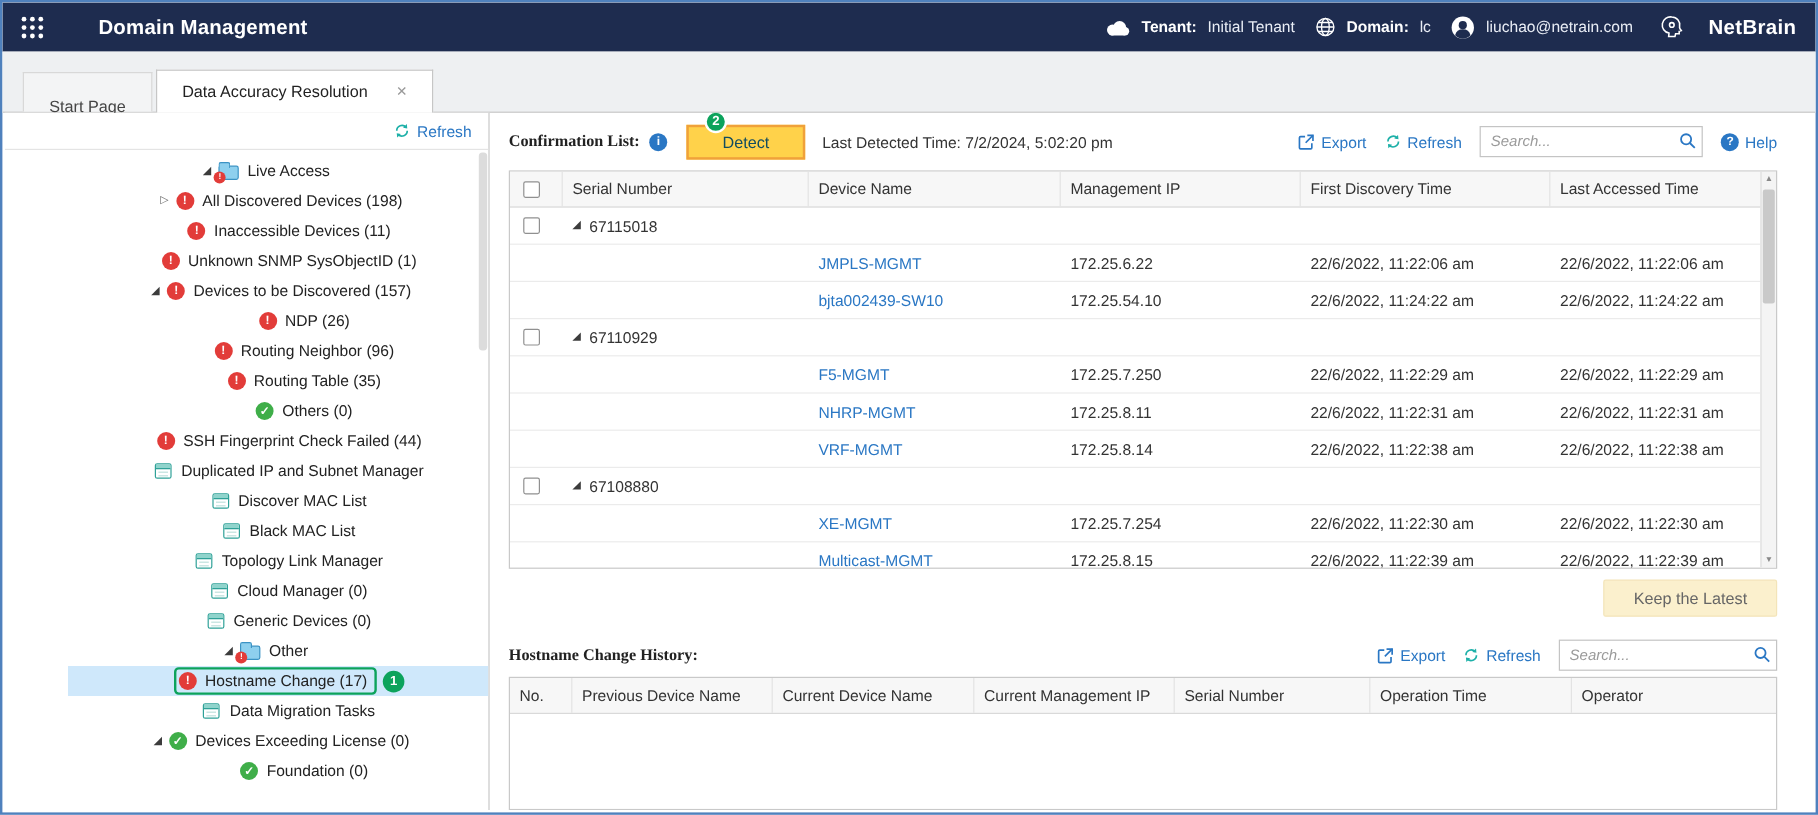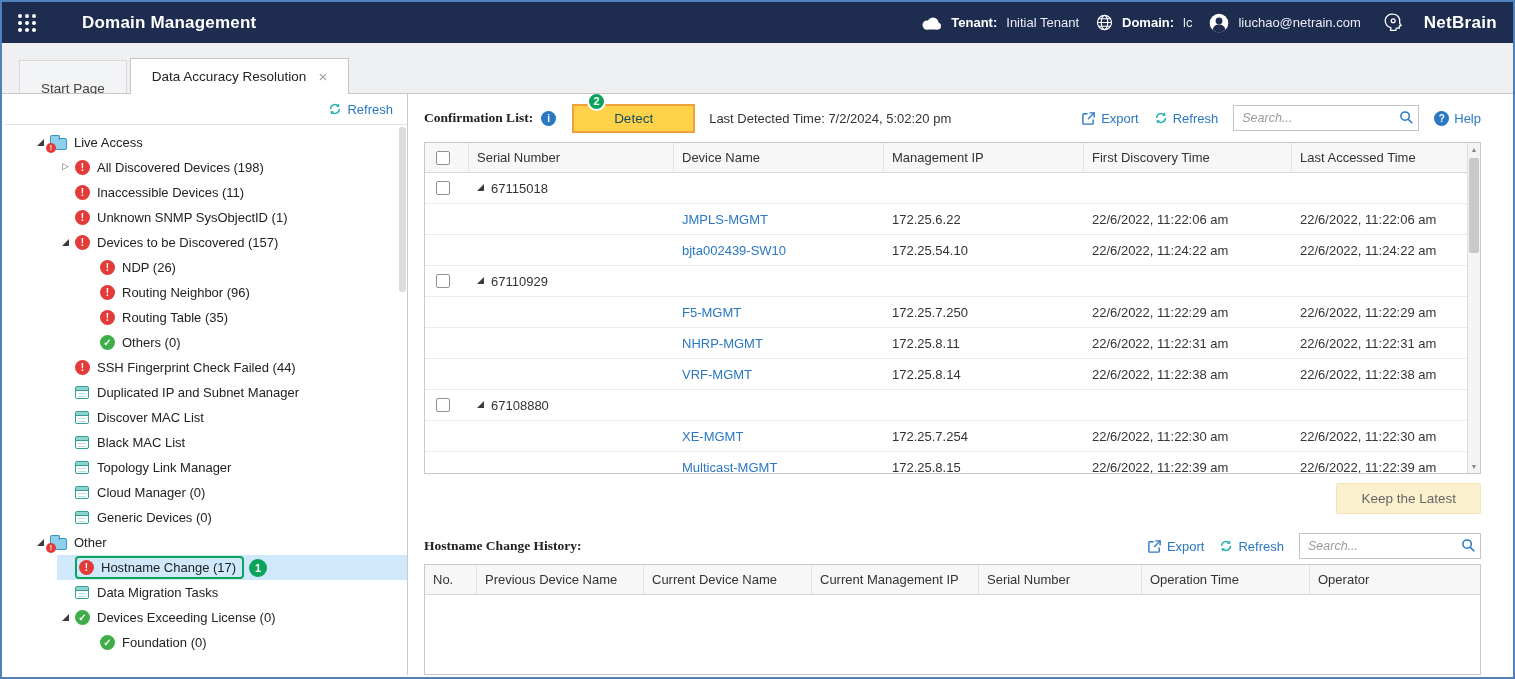--- a/index.html
+++ b/index.html
@@ -19,34 +19,34 @@
   .tb-label { font-weight:bold; }
   .tb-value { color:#e9edf5; }
   .tb-ico { display:inline-flex; align-items:center; }
   .logo { font-size:17px; font-weight:bold; margin-left:10px; letter-spacing:.3px; }
 
   
   .tabbar { height:51px; background:#eef0f2; border-bottom:1px solid #c9c9c9; display:flex; align-items:flex-end; padding-left:17px; }
   .tab { height:33px; line-height:32px; padding:12px 21px; font-size:13.5px; color:#444;
          background:#f3f4f5; border:1px solid #d8d8d8; border-bottom:none; margin-right:3px; cursor:pointer; white-space:nowrap; }
   .tab.active { height:36px; background:#fff; border-color:#c6c6c6; margin-bottom:-1px; color:#222;
-                display:flex; align-items:center; gap:12px; line-height:normal; }
+                display:flex; align-items:center; gap:24px; line-height:normal; }
   .tab-close { color:#9a9a9a; font-size:15px; cursor:pointer; }
 
   
   .content { position:absolute; top:92px; left:2px; right:2px; bottom:2px; display:flex; }
   .sidebar { width:404px; flex:none; border-right:1px solid #c9c9c9; background:#fff; position:relative; overflow:hidden; }
   .main { flex:1; overflow:hidden; }
   .main-inner { margin:0 30px 0 16px; height:100%; display:flex; flex-direction:column; }
 
   
   .side-top { height:31px; border-bottom:1px solid #e4e4e4; display:flex; align-items:center; justify-content:flex-end; padding-right:14px; }
   .link { color:#2a77c4; cursor:pointer; display:inline-flex; align-items:center; gap:5px; font-size:13px; white-space:nowrap; }
   .tree { padding-top:5px; }
-  .tree-item { height:25px; display:flex; align-items:center; cursor:pointer; white-space:nowrap; }
+  .tree-item { height:25px; display:flex; align-items:center; cursor:pointer; white-space:nowrap;justify-content:center; }
   .tree-item.selected { background:linear-gradient(to right, #fff 53px, #cfe8fb 53px); }
   .tlabel { margin-left:1px; color:#222; }
   .exp { width:16px; height:16px; position:relative; flex:none; }
   .exp-open::before { content:""; position:absolute; left:3px; top:4px; width:0; height:0;
                       border-bottom:7px solid #3c3c3c; border-left:7px solid transparent; }
   .exp-closed::before { content:"\25B7"; position:absolute; left:3px; top:1px; font-size:9px; color:#666; }
   .ci { width:15px; height:15px; border-radius:50%; color:#fff; font-size:10px; font-weight:bold;
         display:inline-flex; align-items:center; justify-content:center; flex:none; margin-right:6px; }
   .ci.red { background:#e23c39; }
   .ci.green { background:#3fae49; }
@@ -69,21 +69,21 @@
   .side-scroll .thumb { position:absolute; top:0; width:7px; height:165px; background:#dcdcdc; border-radius:3px; }
 
   
   .conf-header { height:48px; display:flex; align-items:center; flex:none; }
   .sec-title { font-weight:bold; font-size:13.5px; color:#222; white-space:nowrap;font-family:Liberation Serif, serif; }
   .info-icon, .help-icon { width:15px; height:15px; border-radius:50%; background:#2a77c4; color:#fff;
         font-size:10px; font-weight:bold; display:inline-flex; align-items:center; justify-content:center; flex:none; }
   .info-icon { margin-left:8px; cursor:pointer; }
   .detect-wrap { position:relative; margin-left:16px; }
   .detect-btn { background:#ffd24a; border:2px solid #f0a13a; color:#124c60; font-size:13.5px;
-                padding:5px 40px; font-family:inherit; cursor:pointer; }
+                padding:5px 28px; font-family:inherit; cursor:pointer; }
   .step-badge { position:absolute; top:-12px; left:15px; width:19px; height:19px; border-radius:50%;
                 background:#0ca35c; border:2px solid #fff; color:#fff; font-size:11px; font-weight:bold;
                 display:flex; align-items:center; justify-content:center; }
   .detected-time { margin-left:14px; color:#333; white-space:nowrap; }
   .right-tools { margin-left:auto; display:inline-flex; align-items:center; gap:15px; }
   .searchbox { position:relative; width:186px; height:26px; background:#fff; }
   .searchbox.small { width:182px; }
   .searchbox input { width:100%; height:100%; border:1px solid #c4c4c4; padding:0 28px 0 8px;
                      font-size:12.5px; color:#666; font-family:inherit; outline:none; }
   .searchbox input::placeholder { color:#9a9a9a; font-style:italic; }

